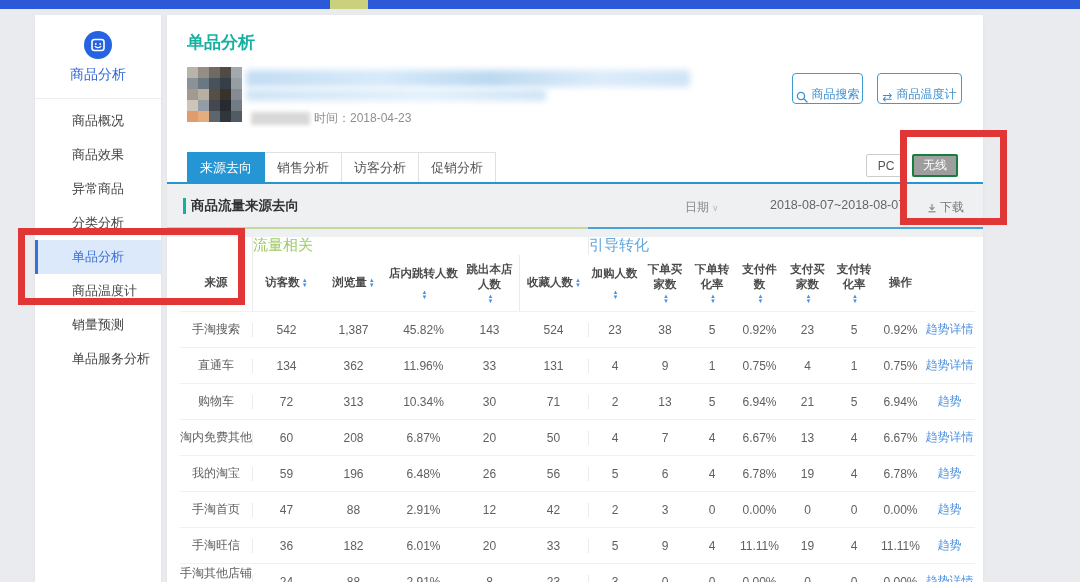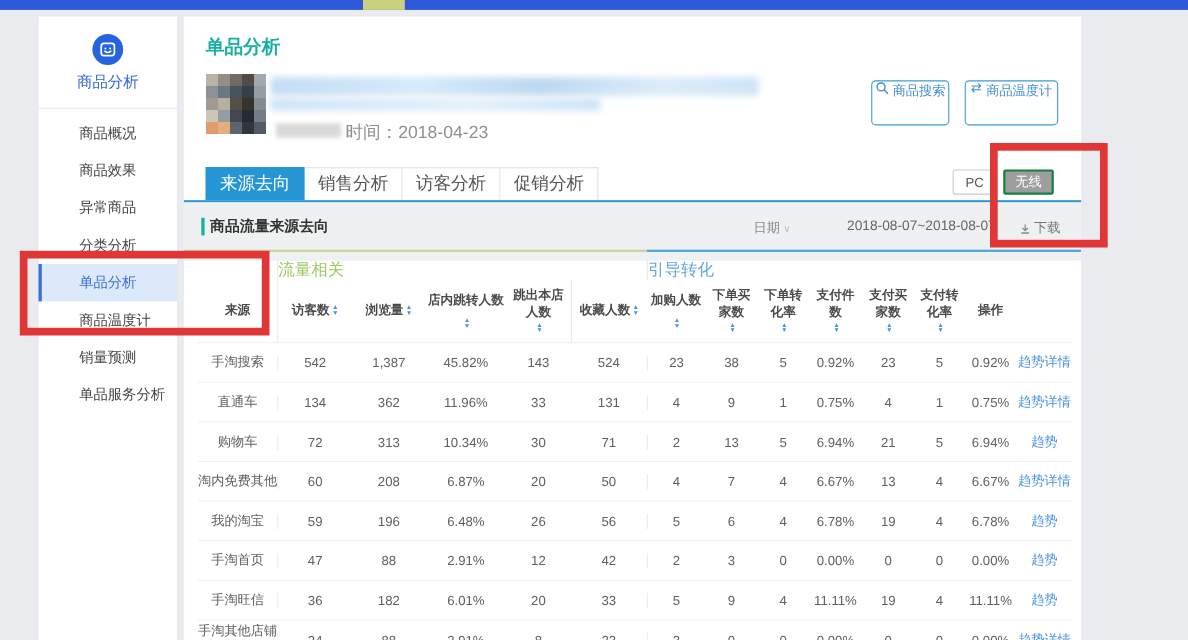--- a/index.html
+++ b/index.html
@@ -24,32 +24,32 @@
   
   .card { position:absolute; left:167px; top:15px; width:816px; height:567px; background:#fff; box-shadow:0 1px 3px rgba(0,0,0,.05); overflow:hidden; }
   .page-title { position:absolute; left:20px; top:16px; font-size:17px; font-weight:bold; color:#16b0a0; }
 
   .thumb { position:absolute; left:20px; top:52px; width:55px; height:55px; }
   .blur-bar1 { position:absolute; left:79px; top:55px; width:444px; height:17px; border-radius:3px;
     background:linear-gradient(90deg,#c3ddf3,#d6eafa 30%,#bcd9f0 55%,#dcecf9 80%,#cfe4f6); filter:blur(3px); }
   .blur-bar2 { position:absolute; left:79px; top:74px; width:300px; height:12px; border-radius:3px;
     background:linear-gradient(90deg,#cfe4f6,#e3f1fb 60%,#cfe4f6); filter:blur(3px); }
   .blur-chip { position:absolute; left:84px; top:97px; width:59px; height:13px; background:#d8d8d8; filter:blur(2px); }
-  .release-text { position:absolute; left:147px; top:95px; font-size:16px; color:#8f8f8f; }
-
-  .hdr-btn { position:absolute; top:58px; height:41px; border:1px solid #3f9ad2; border-radius:4px; background:#fff;
-    color:#3f8fd0; font-size:12px; display:flex; align-items:flex-start; justify-content:center; gap:4px; cursor:pointer; }
+  .release-text { position:absolute; left:147px; top:95px; font-size:12px; color:#8f8f8f; }
+
+  .hdr-btn { position:absolute; top:58px; height:31px; border:1px solid #3f9ad2; border-radius:4px; background:#fff;
+    color:#3f8fd0; font-size:12px; display:flex; align-items:flex-end; justify-content:center; gap:4px; cursor:pointer; }
   .btn-search { left:625px; width:71px; }
   .btn-thermo { left:710px; width:85px; }
   .swap-glyph { font-size:12px; line-height:1; }
 
   
   .tabs { position:absolute; left:20px; top:137px; display:flex; }
   .tab { min-width:75px; height:30px; padding:0 12px; display:flex; align-items:center; justify-content:center;
-    font-size:16px; color:#555; background:#fff; border:1px solid #e0e0e0; border-bottom:none; border-left:none; cursor:pointer; }
+    font-size:13px; color:#555; background:#fff; border:1px solid #e0e0e0; border-bottom:none; border-left:none; cursor:pointer; }
   .tab:first-child { border-left:1px solid #e0e0e0; }
   .tab.active { background:#2596d3; color:#fff; border-color:#2596d3; }
   .tab-underline { position:absolute; left:0; top:167px; width:816px; height:2px; background:#2596d3; }
 
   
   .toggle { position:absolute; top:139px; height:23px; font-size:12px; display:flex; align-items:center; justify-content:center; cursor:pointer; }
   .toggle-pc { left:699px; width:40px; background:#fff; border:1px solid #ccc; border-radius:2px; color:#555; }
   .toggle-wl { left:745px; width:46px; background:#9e9e9e; border:2px solid #15803d; border-radius:2px; color:#fff; }
 
   

